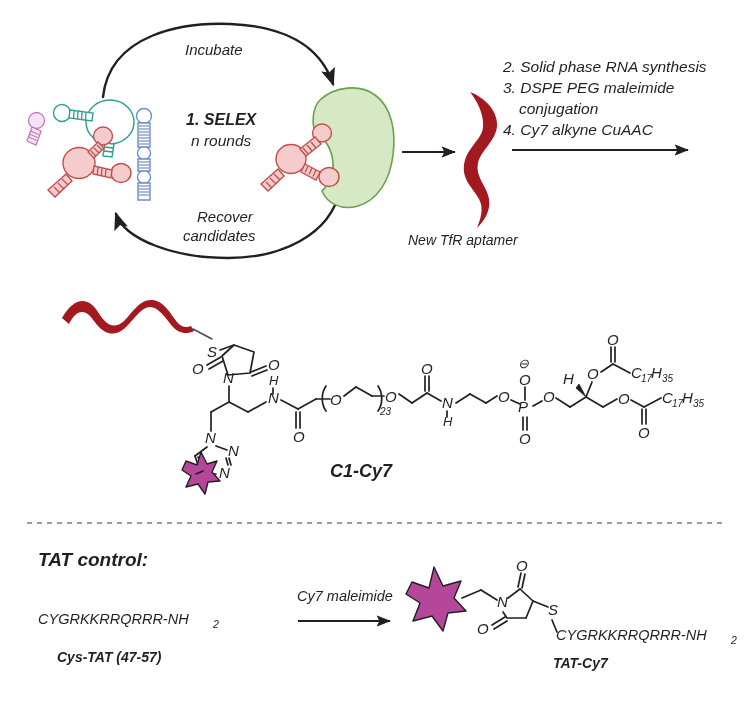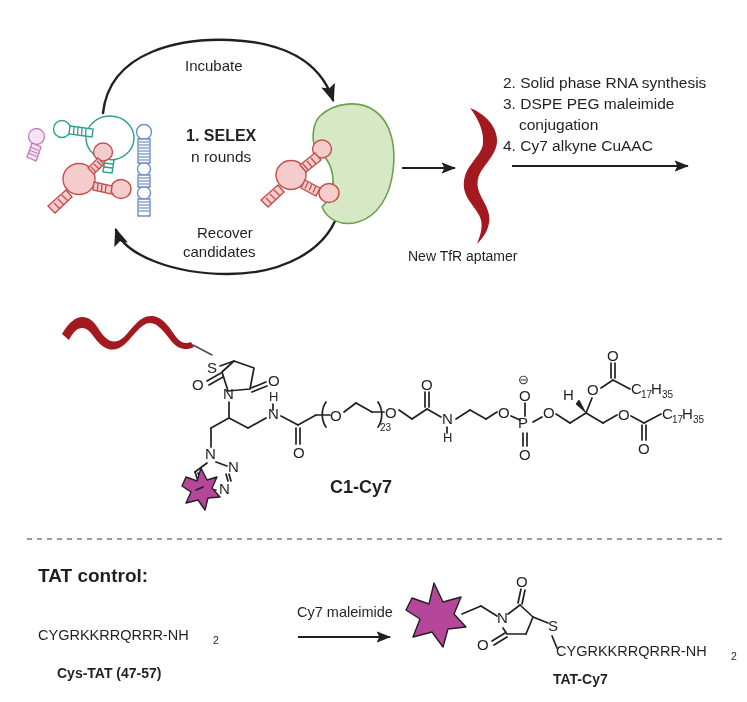--- a/index.html
+++ b/index.html
@@ -11,23 +11,24 @@
   body {
     width: 747px;
     height: 702px;
     position: relative;
     overflow: hidden;
     font-family: "Liberation Sans", sans-serif;
     color: #231f20;
   }
   #figure-root {
     position: absolute;
-    left: 0; top: 16px;
+    left: 0; top: 0;
     width: 747px;
     height: 626px;
+    font-style: italic;
   }
   svg.layer {
     position: absolute;
     left: 0; top: 0;
     width: 747px;
     height: 702px;
     overflow: visible;
   }
   .txt {
     font-family: "Liberation Sans", sans-serif;

